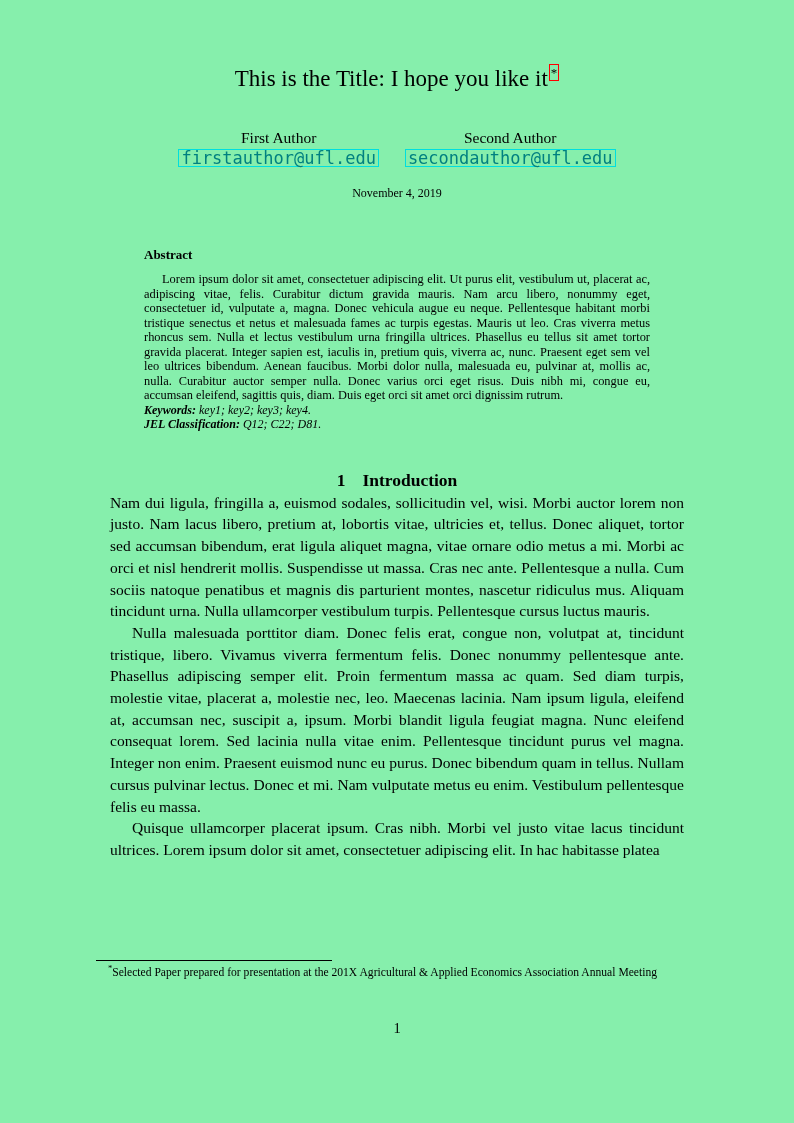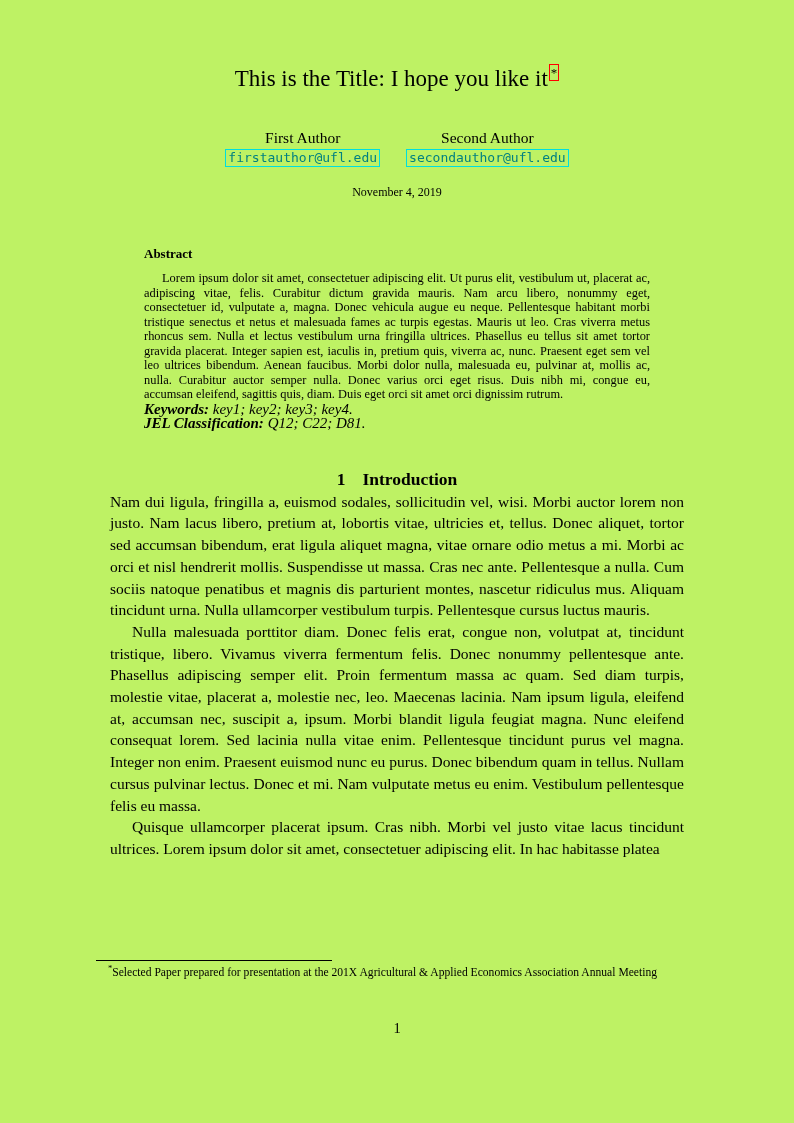--- a/index.html
+++ b/index.html
@@ -1,19 +1,19 @@
 <!DOCTYPE html>
 <html><head>
 <meta charset="utf-8">
 <style>
   * { margin: 0; padding: 0; box-sizing: border-box; }
   html, body { background: #ffffff; }
   .page {
     width: 794px; height: 1123px;
-    background: #bef264;
+    background: #86efac;
     position: relative;
     margin: 0 auto;
     font-family: "Liberation Serif", serif;
     color: #000000;
     overflow: hidden;
   }
   .content { padding: 64px 110px 0 110px; }
 
   
   .title-line { text-align: center; font-size: 23px; line-height: 30px; }
@@ -23,33 +23,33 @@
     text-decoration: none; margin-left: 1px;
   }
 
   
   .authors-row { display: flex; justify-content: center; gap: 26px; margin-top: 34px; }
   .author { text-align: center; }
   .author-name { font-size: 15.5px; line-height: 19px; }
   .email-link {
     display: inline-block; margin-top: 2px;
     font-family: "DejaVu Sans Mono", monospace;
-    font-size: 13px; line-height: 16px;
+    font-size: 17px; line-height: 16px;
     color: #008080; text-decoration: none;
     border: 1px solid #00dede; padding: 0 2px;
   }
   .author-third { text-align: center; margin-top: 3px; }
   .date-line { text-align: center; margin-top: 18px; font-size: 12px; }
 
   
   .abstract { width: 506px; margin: 46px auto 0 auto; }
   .abstract-heading { font-weight: bold; font-size: 13px; margin-bottom: 9px; }
   .abstract-body { font-size: 12.4px; line-height: 14.5px; text-align: justify; }
   .abstract-body .first { text-indent: 18px; }
-  .meta-line { font-size: 15px; line-height: 14.6px; }
+  .meta-line { font-size: 12px; line-height: 14.6px; }
   .meta-label { font-weight: bold; font-style: italic; }
   .meta-value { font-style: italic; }
 
   
   .section-heading { margin-top: 36px; font-size: 17.5px; font-weight: bold; line-height: 24px; text-align: center; }
   .sec-num { display: inline-block; margin-right: 17px; }
 
   
   .body-text { }
   .body-text p { font-size: 15.5px; line-height: 21.7px; text-align: justify; }

